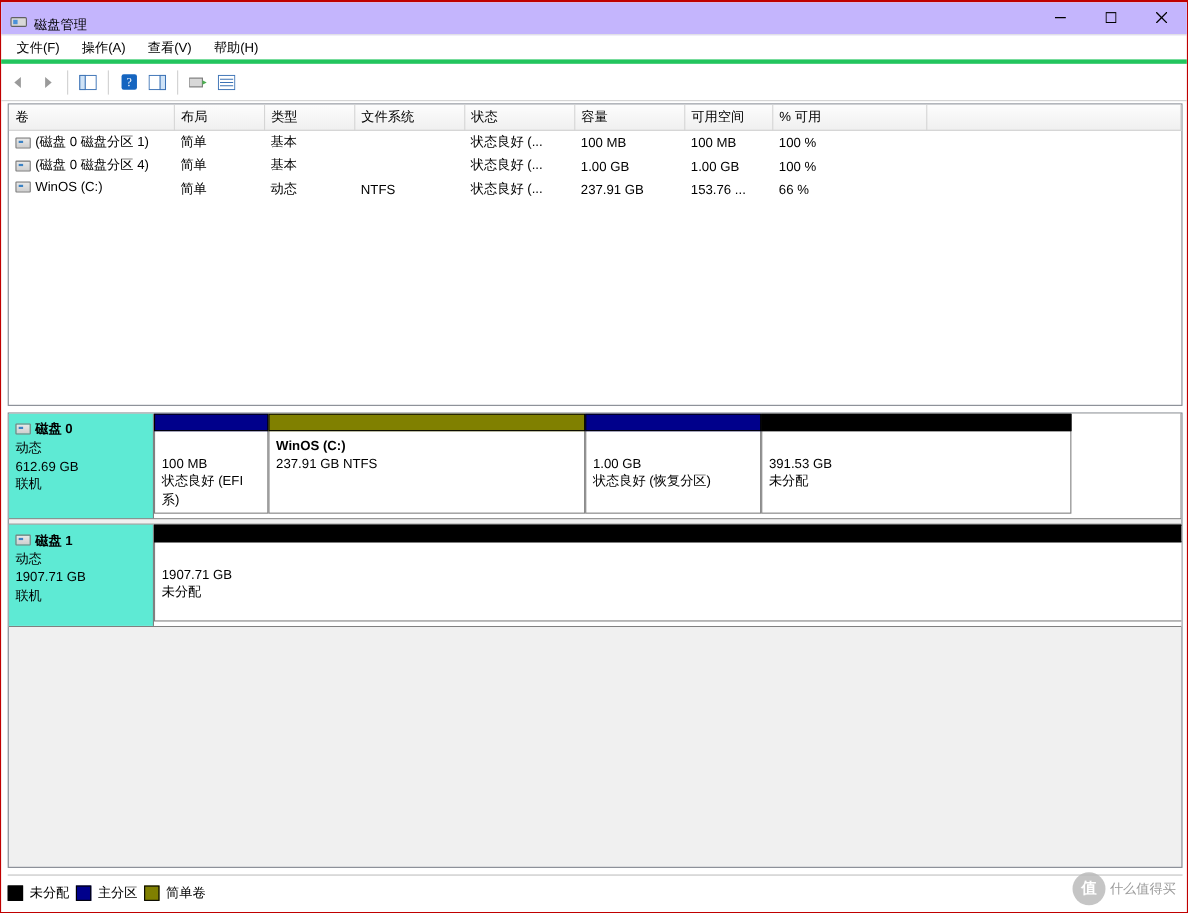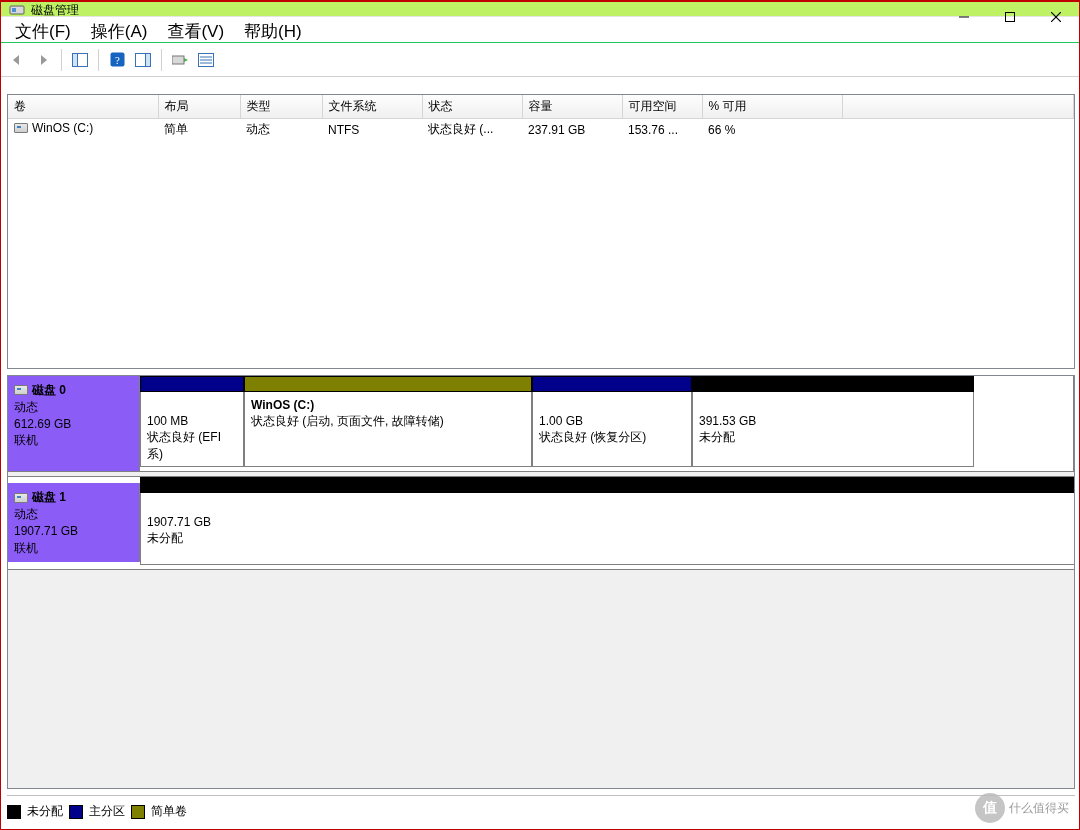--- a/index.html
+++ b/index.html
@@ -11,42 +11,42 @@
     color: #000;
     width: 1080px;
     height: 830px;
     overflow: hidden;
     position: relative;
     border: 1px solid #c00000;
     border-top-width: 2px;
   }
   
   .titlebar {
-    height: 15px;
+    height: 30px;
     display: flex;
-    align-items: flex-start;
-    background: #bef264;
+    align-items: flex-end;
+    background: #c4b5fd;
     border-bottom: 1px solid #e5e5e5;
   }
   .titlebar .icon { margin: 0 6px 0 8px; }
   .title-text { flex: 1; font-size: 12px; }
   .win-controls { display: flex; }
   .win-btn {
     width: 46px; height: 30px;
     display: flex; align-items: center; justify-content: center;
     color: #000; font-family: sans-serif;
   }
   .win-btn svg { stroke: #000; }
   
   .menubar {
     height: 26px;
     display: flex;
     padding: 0 4px;
-    border-bottom: 1px solid #22c55e;
-    font-size: 17px;
+    border-bottom: 4px solid #22c55e;
+    font-size: 12px;
   }
   .menu-item { padding: 3px 10px; }
   
   .toolbar {
     height: 34px;
     display: flex;
     align-items: center;
     padding: 2px 4px;
     gap: 2px;
     border-bottom: 1px solid #d0d0d0;
@@ -102,21 +102,21 @@
     background: #fff;
     border: 1px solid #808080;
     margin: -1px 0 0 -1px;
   }
   .disk-row + .disk-row { margin-top: 6px; }
   .disk-head {
     width: 132px;
     min-width: 132px;
     border-right: 1px solid #808080;
     padding: 6px 6px;
-    background: #8b5cf6;
+    background: #5eead4;
     font-size: 12px;
     line-height: 1.4;
     position: relative;
   }
   .disk-head .dh-title { font-weight: bold; display: flex; align-items: center; gap: 4px;}
   .disk-parts {
     flex: 1;
     display: flex;
     min-height: 92px;
     background:#fff;
@@ -275,20 +275,48 @@
         <th>容量</th>
         <th>可用空间</th>
         <th>% 可用</th>
         <th></th>
       </tr>
         </thead>
       <tbody id="vol-body">
           <tr>
             <td class="first">
               <span class="drive-ico"></span>
+              <span>(磁盘 0 磁盘分区 1)</span>
+            </td>
+            <td>简单</td>
+            <td>基本</td>
+            <td></td>
+            <td>状态良好 (...</td>
+            <td>100 MB</td>
+            <td>100 MB</td>
+            <td>100 %</td>
+            <td></td>
+          </tr>
+          <tr>
+            <td class="first">
+              <span class="drive-ico"></span>
+              <span>(磁盘 0 磁盘分区 4)</span>
+            </td>
+            <td>简单</td>
+            <td>基本</td>
+            <td></td>
+            <td>状态良好 (...</td>
+            <td>1.00 GB</td>
+            <td>1.00 GB</td>
+            <td>100 %</td>
+            <td></td>
+          </tr>
+          <tr>
+            <td class="first">
+              <span class="drive-ico"></span>
               <span>WinOS (C:)</span>
             </td>
             <td>简单</td>
             <td>动态</td>
             <td>NTFS</td>
             <td>状态良好 (...</td>
             <td>237.91 GB</td>
             <td>153.76 ...</td>
             <td>66 %</td>
             <td></td>
@@ -311,37 +339,37 @@
         <div class="disk-parts">
           <div class="part" style="width: 104px;">
             <div class="stripe primary"></div>
             <div>&nbsp;</div>
             <div>100 MB</div>
             <div>状态良好 (EFI 系)</div>
           </div>
           <div class="part" style="width: 288px;">
             <div class="stripe simple"></div>
             <div><b>WinOS  (C:)</b></div>
-            <div>状态良好 (启动, 页面文件, 故障转储)</div>
+            <div>237.91 GB NTFS</div>
           </div>
           <div class="part" style="width: 160px;">
             <div class="stripe primary"></div>
             <div>&nbsp;</div>
             <div>1.00 GB</div>
             <div>状态良好 (恢复分区)</div>
           </div>
           <div class="part" style="width: 282px;">
             <div class="stripe unalloc"></div>
             <div>&nbsp;</div>
             <div>391.53 GB</div>
             <div>未分配</div>
           </div>
         </div>
       </div>
-      <div class="disk-row" style="margin-top: 4px; align-items: center;">
+      <div class="disk-row" style="margin-top: 4px;">
         <div class="disk-head">
           <div class="dh-title">
             <span class="drive-ico"></span>
             <span>磁盘 1</span>
           </div>
           <div>动态</div>
           <div>1907.71 GB</div>
           <div>联机</div>
         </div>
         <div class="disk-parts">

